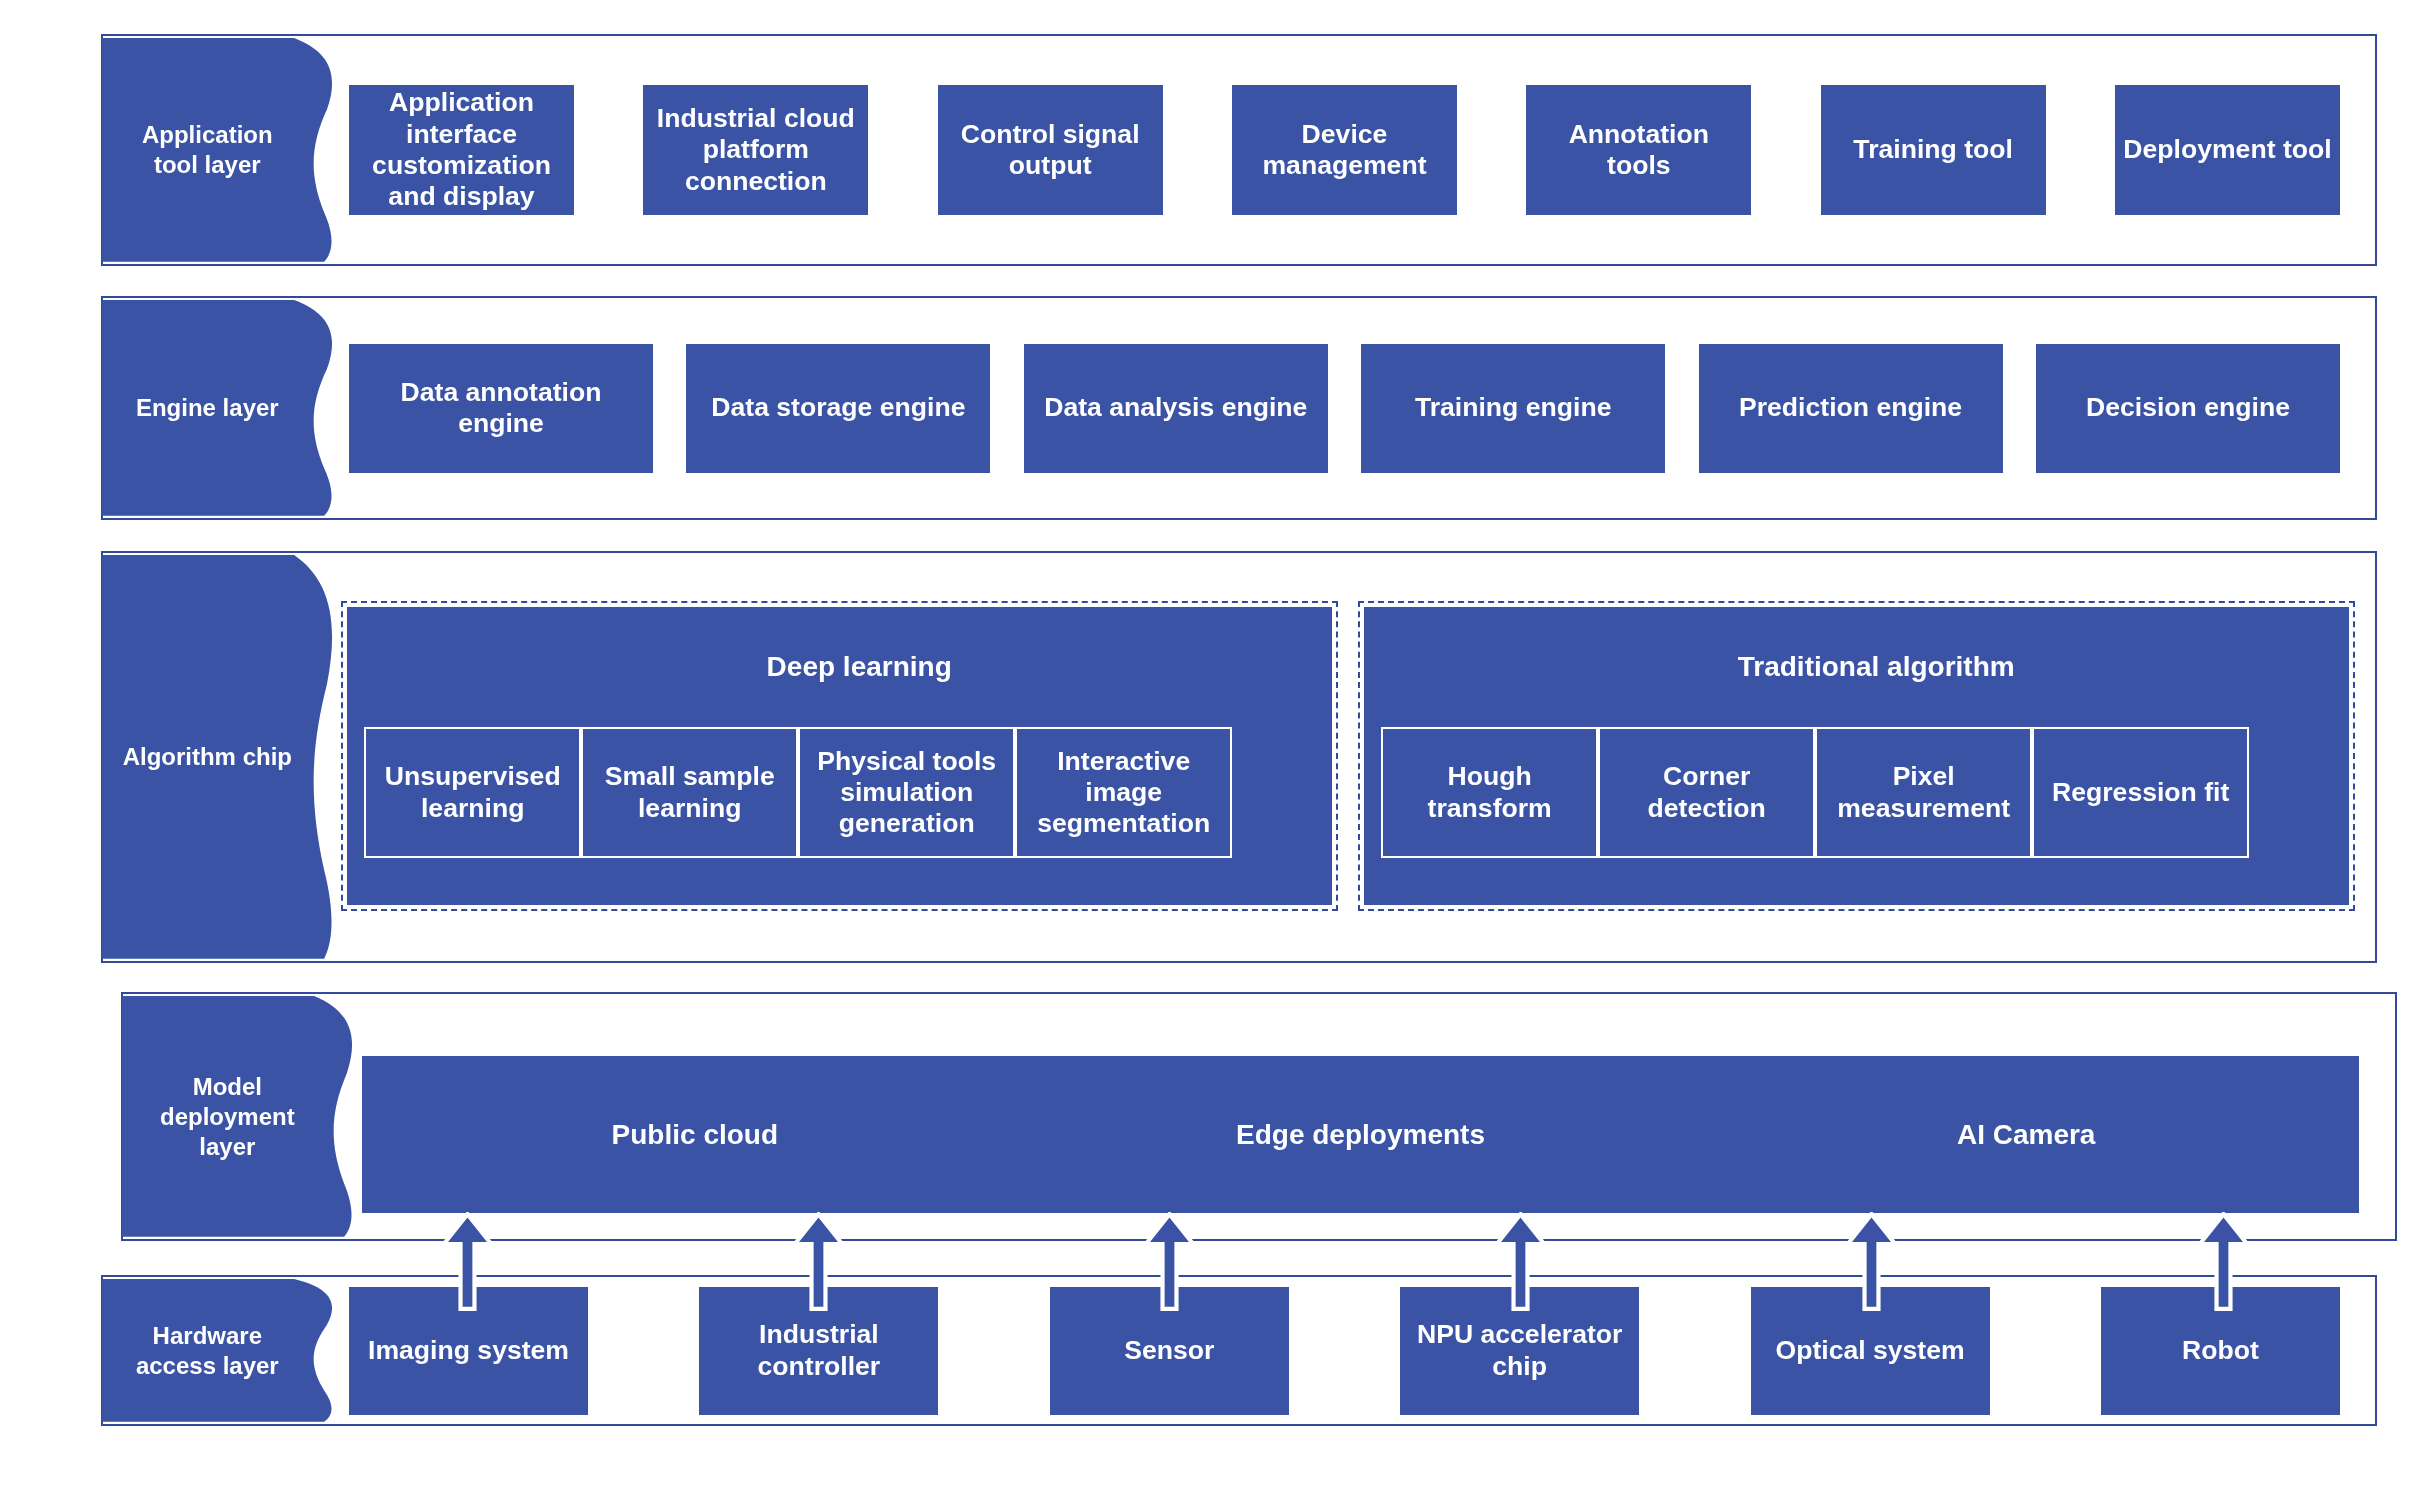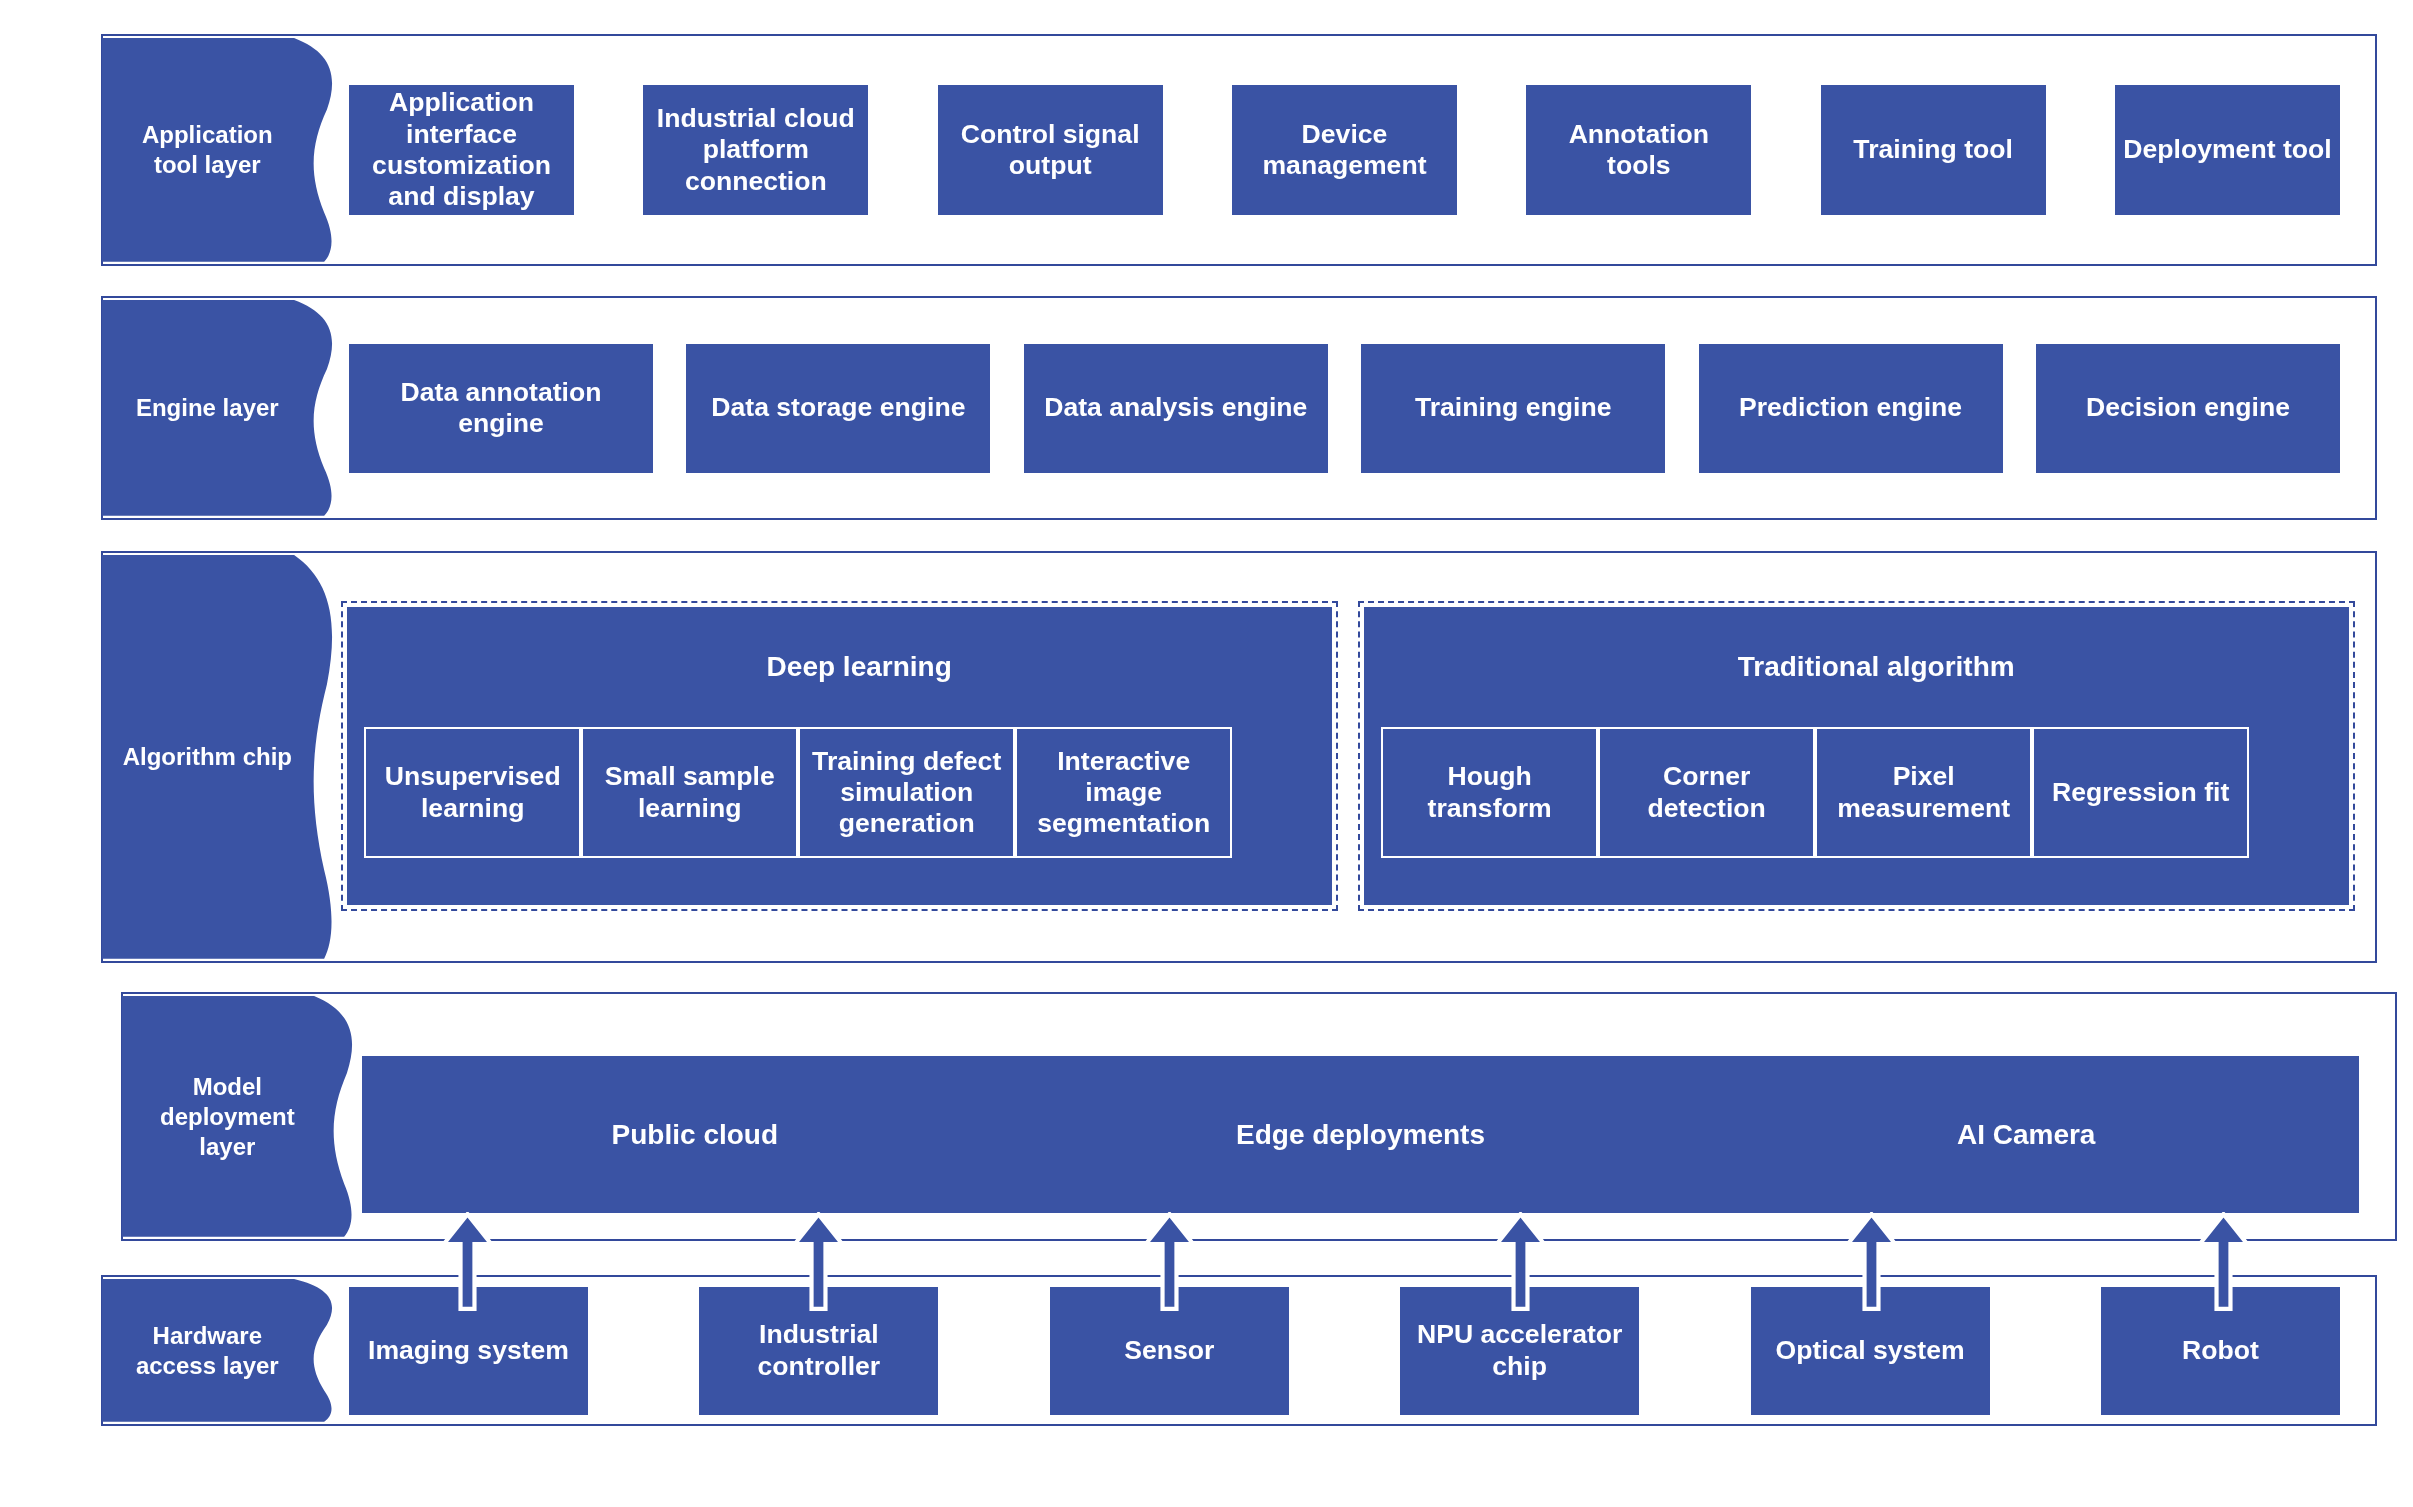--- a/index.html
+++ b/index.html
@@ -123,21 +123,21 @@
     <div class="lbl-text">Algorithm chip</div>
   </div>
   <div class="algo-wrap">
     <div class="algo-group">
       <div class="algo-fill">
         <div class="algo-title">Deep learning</div>
         <div class="algo-row">
 
         <div class="sub-box">Unsupervised learning</div>
             <div class="sub-box">Small sample learning</div>
-            <div class="sub-box">Training defect simulation generation</div>
+            <div class="sub-box">Physical tools simulation generation</div>
             <div class="sub-box">Interactive image segmentation</div>
           </div>
       </div>
     </div>
     <div class="algo-group">
       <div class="algo-fill">
         <div class="algo-title">Traditional algorithm</div>
         <div class="algo-row">
 
         <div class="sub-box">Hough transform</div>

